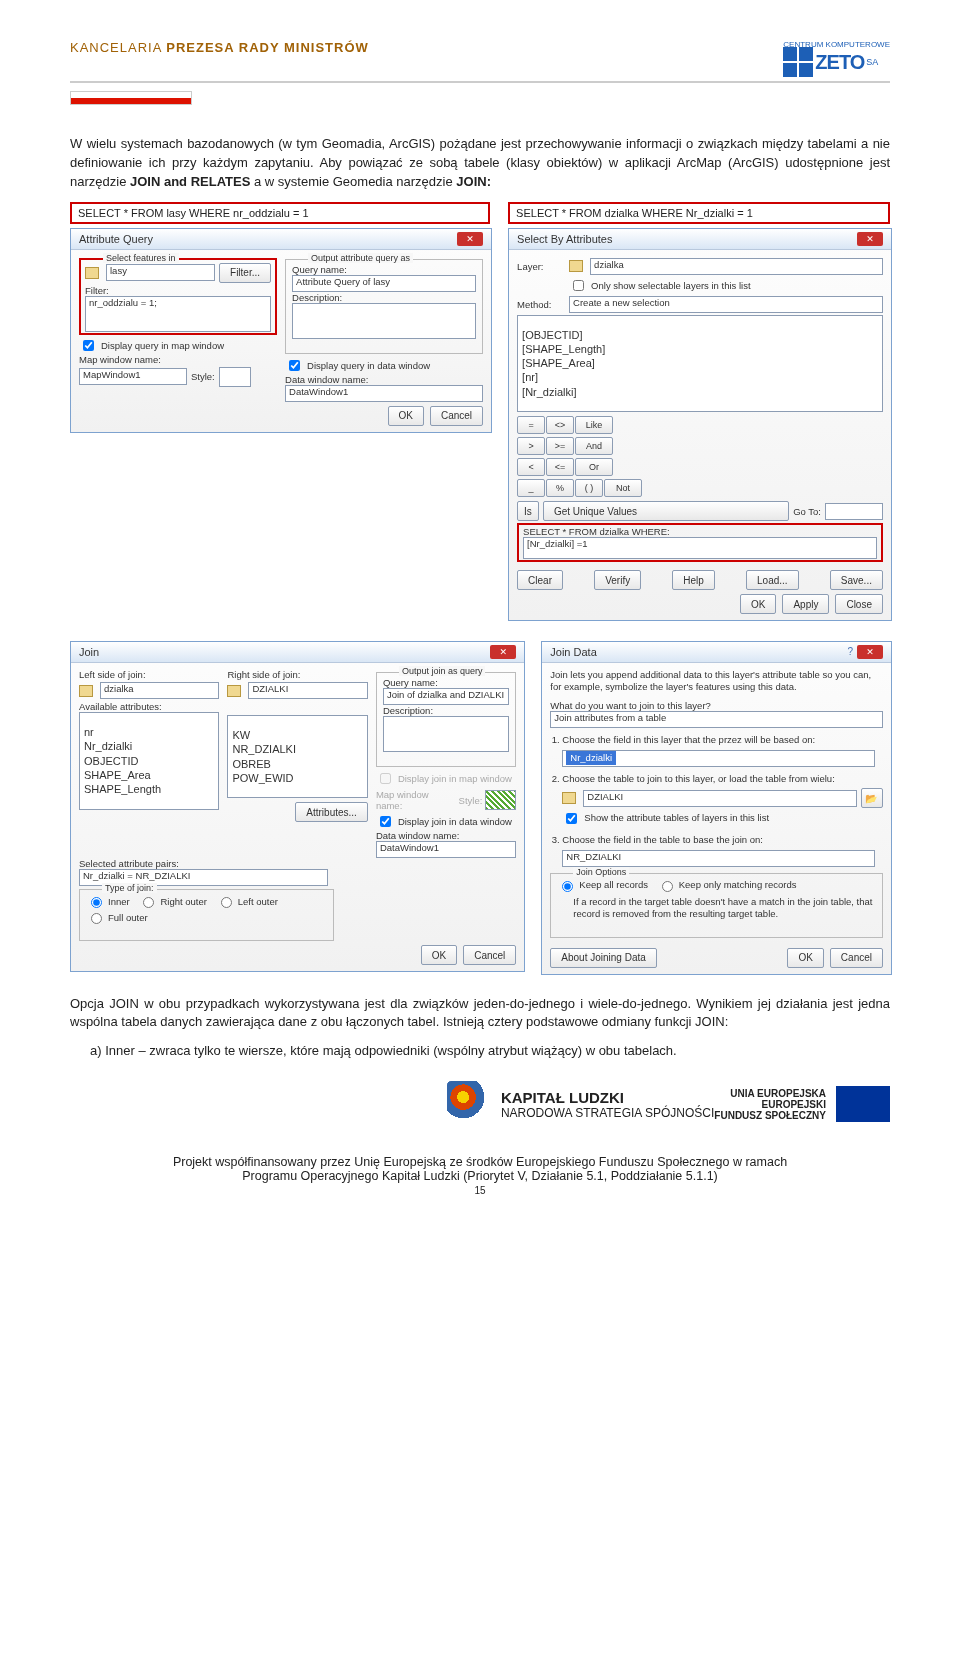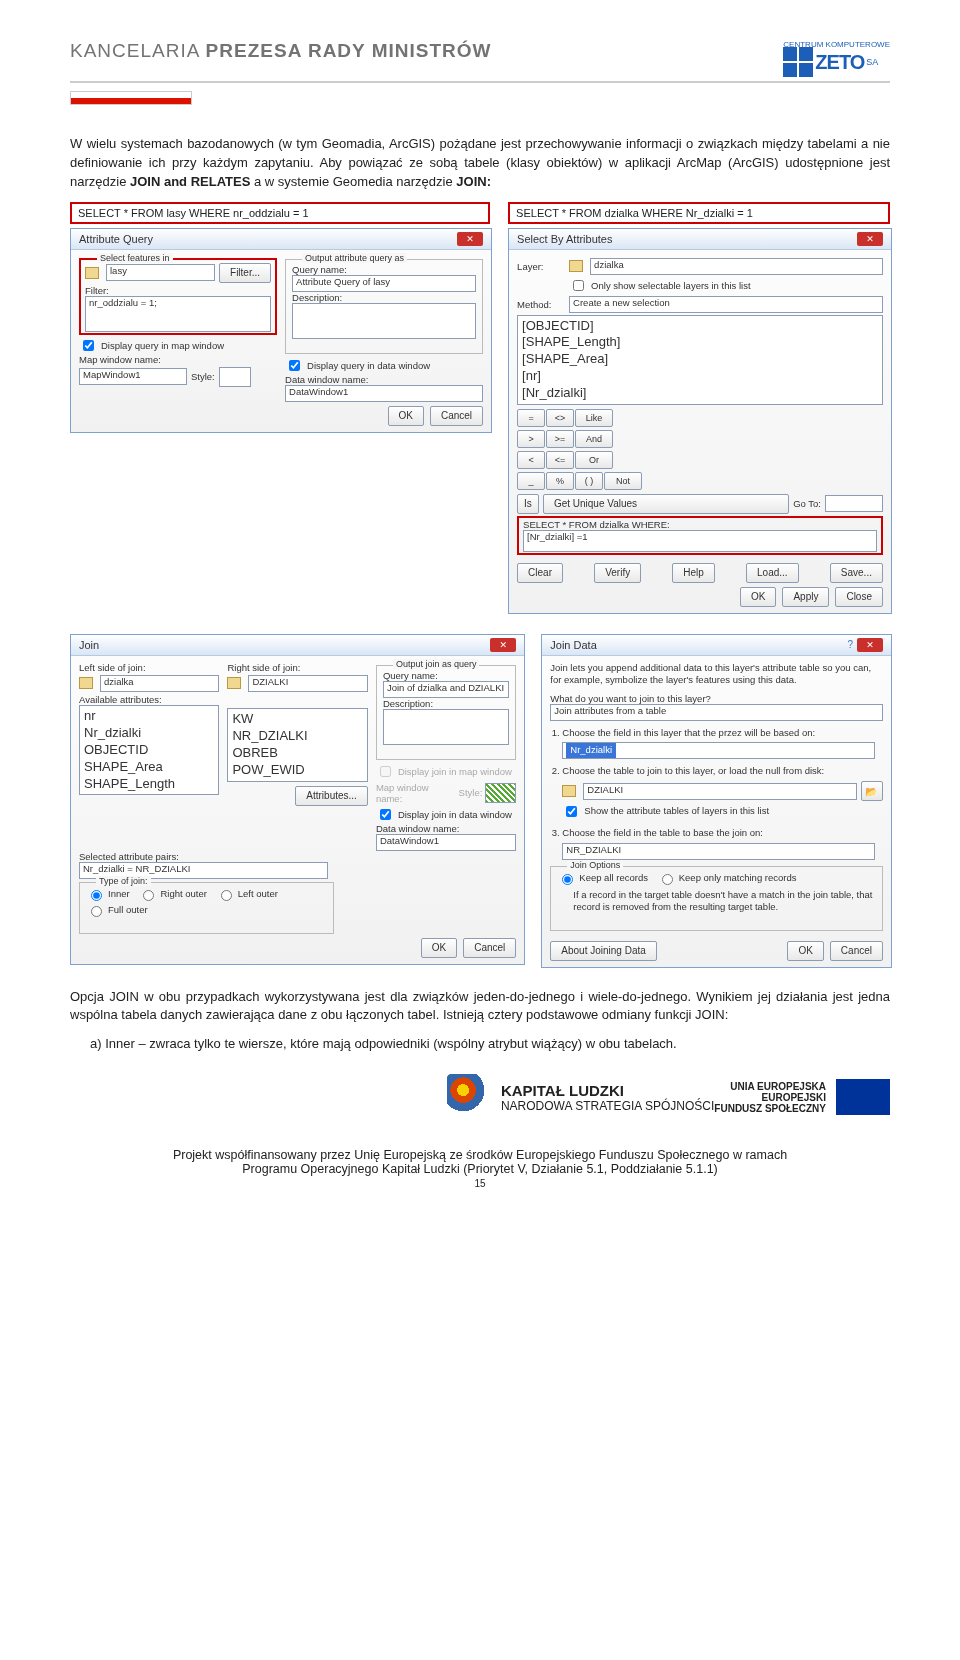--- a/index.html
+++ b/index.html
@@ -1,45 +1,45 @@
 <!DOCTYPE html>
 <html><head>
 <meta charset="utf-8">
 <style>
   body{margin:0;font-family:Arial,Helvetica,sans-serif;font-size:13px;color:#222;background:#fff;width:960px}
   .page{padding:40px 70px 20px}
   .header{display:flex;justify-content:space-between;align-items:flex-start;border-bottom:2px solid #ccc;padding-bottom:4px;margin-bottom:8px}
-  .gov-title{font-size:19px;letter-spacing:1px;font-weight:300;color:#737373}
+  .gov-title{font-size:13px;letter-spacing:1px;font-weight:300;color:#a16207}
   .gov-title b{font-weight:700}
   .zeto{display:flex;align-items:center;gap:2px}
   .zeto-sq{width:30px;height:30px;display:grid;grid-template:1fr 1fr/1fr 1fr;gap:2px}
   .zeto-sq span{background:#1d5fb6}
   .zeto-txt{font-size:20px;font-weight:700;color:#1d5fb6;letter-spacing:-1px}
   .zeto-cap{font-size:8px;color:#1d5fb6;text-align:right;margin-bottom:-2px}
   .flag{width:120px;height:12px;background:linear-gradient(#fff 0 50%,#d10 50% 100%);border:1px solid #ccc;margin-bottom:30px}
   p{line-height:1.45;margin:10px 0;text-align:justify}
   b.k{font-weight:700}
   .row{display:flex;gap:18px;margin:6px 0 20px}
   .query-box{border:2px solid #c00;padding:3px 6px;font-size:11px;background:#fff;margin:0 0 4px}
   .dlg{border:1px solid #7da2cf;background:linear-gradient(#fdfdfd,#f1f1f1);font-size:10px;color:#333;position:relative;width:100%}
   .dlg-title{background:linear-gradient(#fff,#d9e6f5);padding:3px 8px;font-size:11px;color:#333;display:flex;justify-content:space-between;align-items:center;border-bottom:1px solid #b8c8dd}
   .close-x{background:#c9302c;color:#fff;width:26px;height:14px;display:inline-flex;align-items:center;justify-content:center;border-radius:2px;font-size:9px}
   .dlg-body{padding:6px 8px}
   .fset{border:1px solid #bbb;padding:4px 6px 14px;margin:3px 0;position:relative}
-  .fset>.lg{position:absolute;top:-7px;left:16px;background:#f7f7f7;padding:0 3px;font-size:9px}
+  .fset>.lg{position:absolute;top:-7px;left:22px;background:#f7f7f7;padding:0 3px;font-size:9px}
   .fld{display:flex;align-items:center;gap:4px;margin:2px 0}
   .lbl{min-width:0;font-size:9.5px}
   .inp,.sel,.ta{border:1px solid #8c9cb3;background:#fff;height:15px;font-size:9.5px;padding:0 3px;flex:1}
   .ta{height:auto;min-height:34px;display:block;white-space:pre-wrap}
   .btn{border:1px solid #8c9cb3;background:linear-gradient(#fff,#e8e8e8);height:18px;padding:0 10px;font-size:10px;display:inline-flex;align-items:center;border-radius:2px}
   .opbtn{border:1px solid #8c9cb3;background:linear-gradient(#fff,#e8e8e8);width:26px;height:16px;font-size:9px;display:inline-flex;align-items:center;justify-content:center;border-radius:2px}
   .chk{display:inline-flex;align-items:center;gap:4px;font-size:9.5px}
   .chk input{width:11px;height:11px}
   .btnrow{display:flex;gap:6px;justify-content:flex-end;margin-top:4px}
-  .list{border:1px solid #8c9cb3;background:#fff;min-height:50px;padding:2px 4px;font-size:13px;line-height:1.3;white-space:pre}
+  .list{border:1px solid #8c9cb3;background:#fff;min-height:50px;padding:12px 4px;font-size:11px;line-height:1.3;white-space:pre}
   .selhl{background:#3a76d8;color:#fff;padding:1px 4px;display:inline-block}
   .rad{display:inline-flex;align-items:center;gap:3px;font-size:9.5px;margin-right:6px}
   .rad input{width:11px;height:11px}
   .redband{border:2px solid #c00;padding:1px 4px;margin:2px 0}
   .ol{margin:4px 0 4px 12px;padding:0}
   .ol li{margin:6px 0;font-size:9.5px;line-height:1.35}
   .footer{margin-top:20px;display:flex;justify-content:flex-end;align-items:center}
   .kl-logo{display:flex;align-items:center;gap:8px}
   .kl-star{width:46px;height:46px;background:radial-gradient(circle at 35% 35%,#f7d100 0 14%,#d40 14% 30%,#36a 30% 50%,transparent 50%);border-radius:4px}
   .kl-txt{font-size:12px}
@@ -317,21 +317,21 @@
         <div class="dlg-body">
           <div class="lbl" style="line-height:1.3">Join lets you append additional data to this layer's attribute table so you can, for example, symbolize the layer's features using this data.</div>
           <div class="lbl" style="margin-top:6px">What do you want to join to this layer?</div>
           <div class="sel">Join attributes from a table</div>
           <ol class="ol">
             <li>
               <span>Choose the field in this layer that the przez will be based on:</span><br>
               <span class="sel" style="display:inline-block;width:95%;margin-top:3px"><span class="selhl">Nr_dzialki</span></span>
             </li>
             <li>
-              <span>Choose the table to join to this layer, or load the null from disk:</span><br>
+              <span>Choose the table to join to this layer, or load the table from wielu:</span><br>
               <span class="fld" style="margin-top:3px">
                   <span class="dz-icon"></span>
                   <span class="sel">DZIALKI</span>
                   <span class="btn" style="padding:0 4px">📂</span>
                 </span>
               <label class="chk">
                   <input type="checkbox" checked="" style="">
                   <span>Show the attribute tables of layers in this list</span>
                 </label>
             </li>

